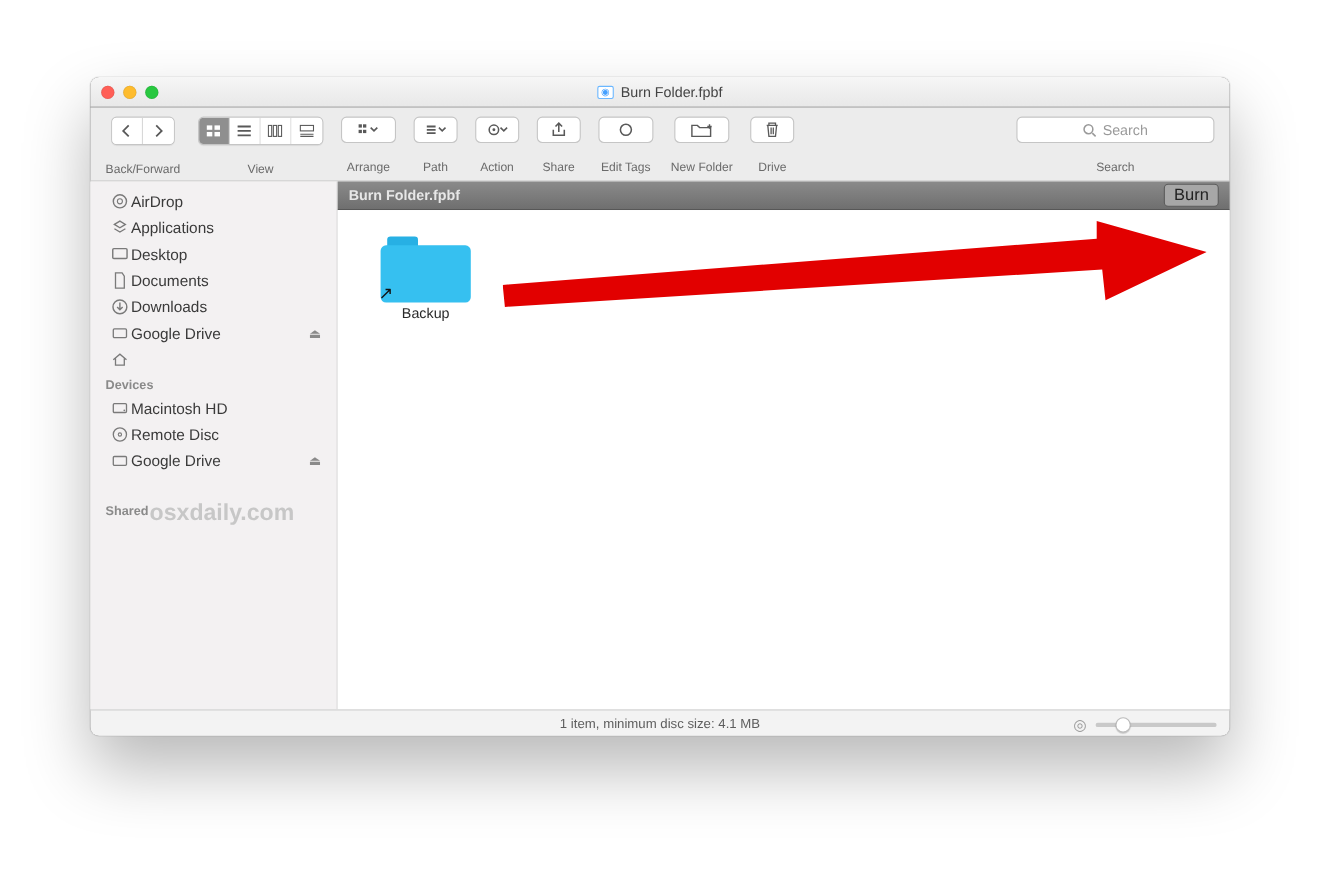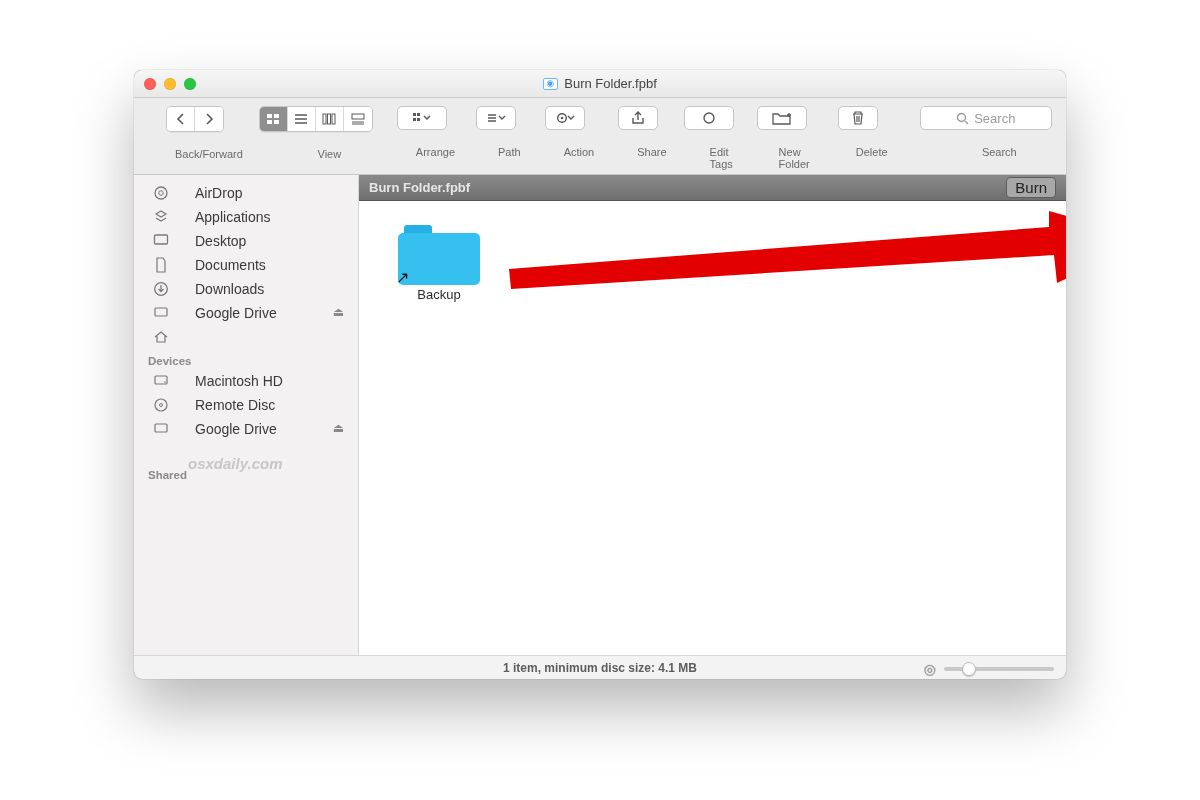--- a/index.html
+++ b/index.html
@@ -9,21 +9,21 @@
     width: 1200px; height: 800px;
     overflow: hidden;
   }
   .canvas {
     width: 1200px; height: 800px;
     position: relative;
     display: flex; align-items: flex-start; justify-content: center;
     padding-top: 70px;
   }
   .window {
-    width: 932px;
+    width: 1036px;
     border-radius: 8px;
     background: #737373;
     box-shadow: 0 30px 60px rgba(0,0,0,0.28), 0 0 0 1px rgba(0,0,0,0.05);
     overflow: hidden;
     position: relative;
   }
   
   .titlebar {
     height: 28px;
     background: linear-gradient(#f6f6f6,#e8e8e8);
@@ -39,21 +39,21 @@
   .burn-folder-icon { width:15px; height:12px; background:#ffffff; border:1px solid #6bb7ff; border-radius:2px; position:relative; display:inline-block;}
   .burn-folder-icon::before { content:"◉"; position:absolute; font-size:9px; color:#45a0ff; left:2px; top:-1px;}
   
   .toolbar {
     background:#ececec;
     padding: 8px 14px 4px 14px;
     display:flex; align-items:flex-start; gap:16px;
     border-bottom: 1px solid #c8c8c8;
   }
   .tgroup { display:flex; flex-direction:column; align-items:center; gap:16px;}
-  .tgroup .lbl { font-size:11px; color:#6a6a6a;margin-left:27px; }
+  .tgroup .lbl { font-size:11px; color:#6a6a6a; }
   .seg { display:flex; border:1px solid #c5c5c5; border-radius:5px; overflow:hidden; background:#fff; box-shadow:0 1px 0 rgba(0,0,0,.04);}
   .seg .btn, .btn-solo {
     background:#fff; border:none; padding:0;
     display:flex; align-items:center; justify-content:center;
     color:#595959;
   }
   .seg .btn { width:28px; height:24px; border-right:1px solid #d8d8d8; }
   .seg .btn:last-child{border-right:none;}
   .seg .btn.active{background:#8f8f8f; color:#fff;}
   .btn-solo { border:1px solid #c5c5c5; border-radius:5px; height:24px; min-width:40px; padding:0 8px;}
@@ -66,24 +66,24 @@
   }
   .ico { display:inline-flex; }
   svg { display:block; }
   
   .body { display:flex; height:480px; background:#fff;}
   .sidebar {
     width:225px; background:#f3f1f2; border-right:1px solid #d6d6d6;
     padding:6px 0 0 0; position:relative; font-size:14px; color:#333;
   }
   .sec-title { font-size:11.5px; color:#8a8a8a; font-weight:600; padding:6px 14px 2px 14px;}
-  .srow { display:flex; gap:25px; padding:4px 14px 4px 18px; color:#3a3a3a;}
+  .srow { display:flex; align-items:center; gap:1px; padding:4px 14px 4px 18px; color:#3a3a3a;}
   .srow .sic { width:18px; display:flex; justify-content:center; color:#7a7a7a;}
   .srow .eject { margin-left:auto; color:#8a8a8a; font-size:12px;}
-  .watermark { position:absolute; left:54px; top:280px; color:#c7c7c7; font-size:15px; font-weight:600; pointer-events:none;font-style:italic;}
+  .watermark { position:absolute; left:54px; top:290px; color:#c7c7c7; font-size:21px; font-weight:600; pointer-events:none;}
   .content { flex:1; display:flex; flex-direction:column; position:relative;}
   .pathbar {
     height:26px; background:linear-gradient(#8a8a8a,#6f6f6f);
     color:#e7e7e7; font-size:13px; font-weight:600;
     display:flex; align-items:center; padding:0 10px;
     border-bottom:1px solid #575757;
   }
   .pathbar .burnbtn {
     margin-left:auto; background:#a7a7a7; border:1px solid #5c5c5c;
     border-radius:4px; font-size:15px; color:#222; padding:1px 8px;
@@ -102,21 +102,20 @@
   .folder-ico .alias {
     position:absolute; left:-2px; bottom:-2px; font-size:16px; color:#111;
   }
   .arrow-ann {
     position:absolute; left:150px; top:10px; width:640px; height:110px; pointer-events:none;
   }
   .statusbar {
     height:24px; background:#f3f3f3; border-top:1px solid #d6d6d6;
     display:flex; align-items:center; justify-content:center; font-size:12px; color:#5d5d5d;
     position:relative;
-    font-weight:bold;
   }
   .slider {
     position:absolute; right:12px; top:5px; display:flex; align-items:center; gap:8px;
   }
   .slider .track { width:110px; height:4px; background:#c9c9c9; border-radius:2px; position:relative;}
   .slider .knob { position:absolute; left:18px; top:-5px; width:14px; height:14px; background:#fff; border:1px solid #bbb; border-radius:50%; box-shadow:0 1px 1px rgba(0,0,0,.2);}
   .slider .circ { color:#9c9c9c; font-size:14px;}
 </style>
 </head>
 <body>
@@ -272,21 +271,21 @@
       </div>
 
       <div class="tgroup">
         <button class="btn-solo">
           <span class="ico">
             <svg width="16" height="16" viewBox="0 0 16 16">
                 <path d="M3 4h10M5 4V2h6v2M4 4l1 10h6l1-10M7 6v6M9 6v6" fill="none" stroke="currentColor" stroke-width="1.2"></path>
               </svg>
           </span>
         </button>
-        <div class="lbl">Delete</div>
+        <div class="lbl">Drive</div>
       </div>
 
       <div class="spacer"></div>
 
       <div class="tgroup search-wrap">
         <div class="search">
           <span class="ico">
             <svg width="13" height="13" viewBox="0 0 13 13">
                 <circle cx="5.5" cy="5.5" r="4" fill="none" stroke="currentColor" stroke-width="1.4"></circle>
                 <path d="M9 9l3 3" stroke="currentColor" stroke-width="1.4"></path>

